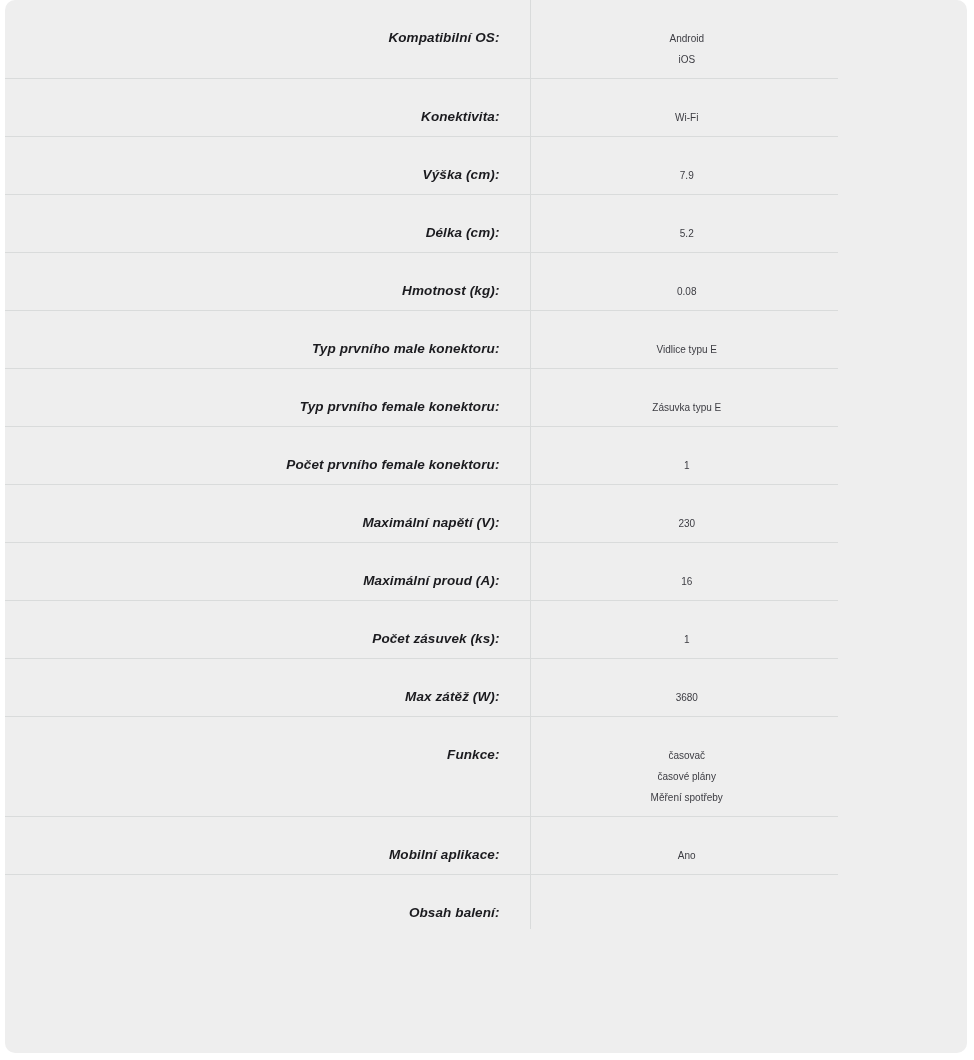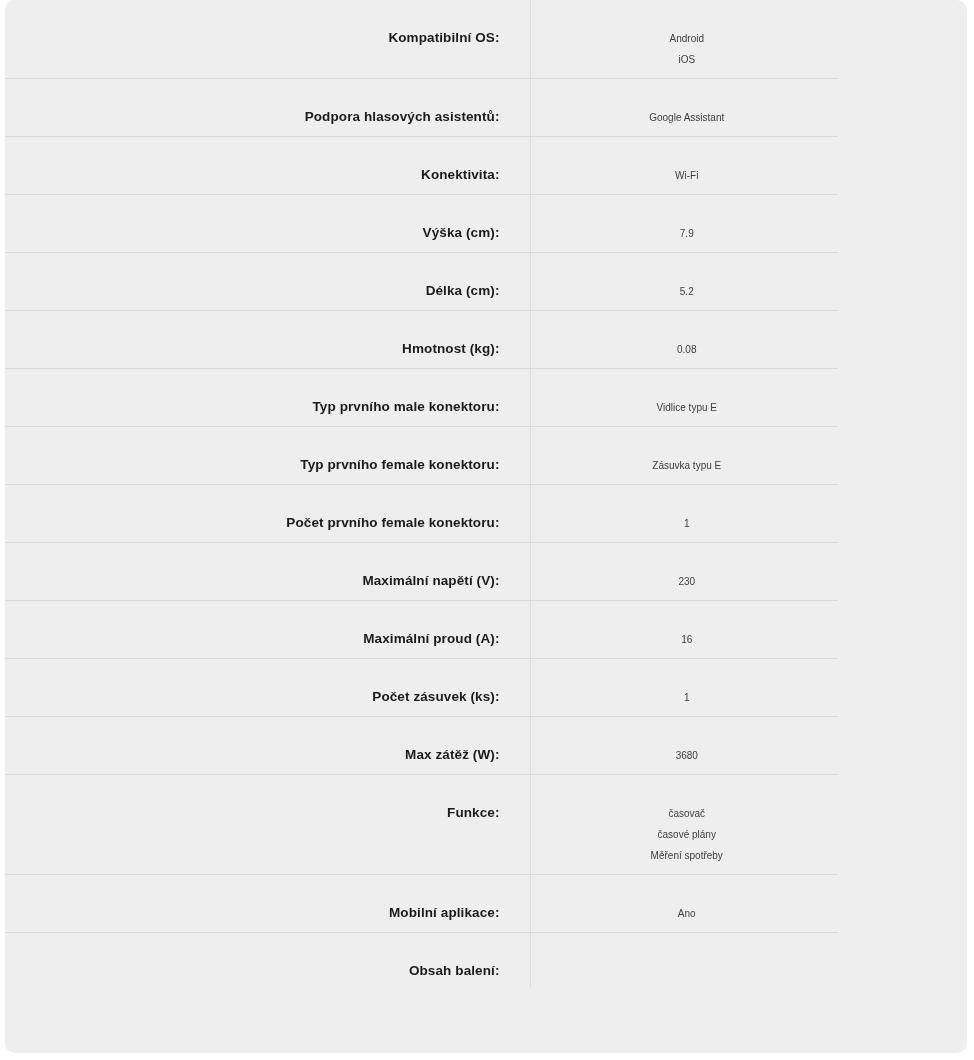--- a/index.html
+++ b/index.html
@@ -39,20 +39,21 @@
   .spec-row:last-child > td {
     border-bottom: none;
   }
 
   
   td.spec-label-cell {
     width: 525px;
     text-align: right;
     border-right: 1px solid #d9dbdb;
     padding: 0 30px 0 130px;
+    font-style: italic;
   }
 
   td.spec-value-cell {
     width: 437px;
     text-align: center;
     padding: 0 124px 0 0;
   }
 
   
   td.spec-value-cell {
@@ -113,30 +114,20 @@
           </td>
           <td class="spec-value-cell">
             <span class="spec-values">
               <span class="spec-value-line">Android</span>
               <span class="spec-value-line">iOS</span>
             </span>
           </td>
         </tr>
         <tr class="spec-row">
           <td class="spec-label-cell">
-            <span class="spec-label">Podpora hlasových asistentů:</span>
-          </td>
-          <td class="spec-value-cell">
-            <span class="spec-values">
-              <span class="spec-value-line">Google Assistant</span>
-            </span>
-          </td>
-        </tr>
-        <tr class="spec-row">
-          <td class="spec-label-cell">
             <span class="spec-label">Konektivita:</span>
           </td>
           <td class="spec-value-cell">
             <span class="spec-values">
               <span class="spec-value-line">Wi-Fi</span>
             </span>
           </td>
         </tr>
         <tr class="spec-row">
           <td class="spec-label-cell">

